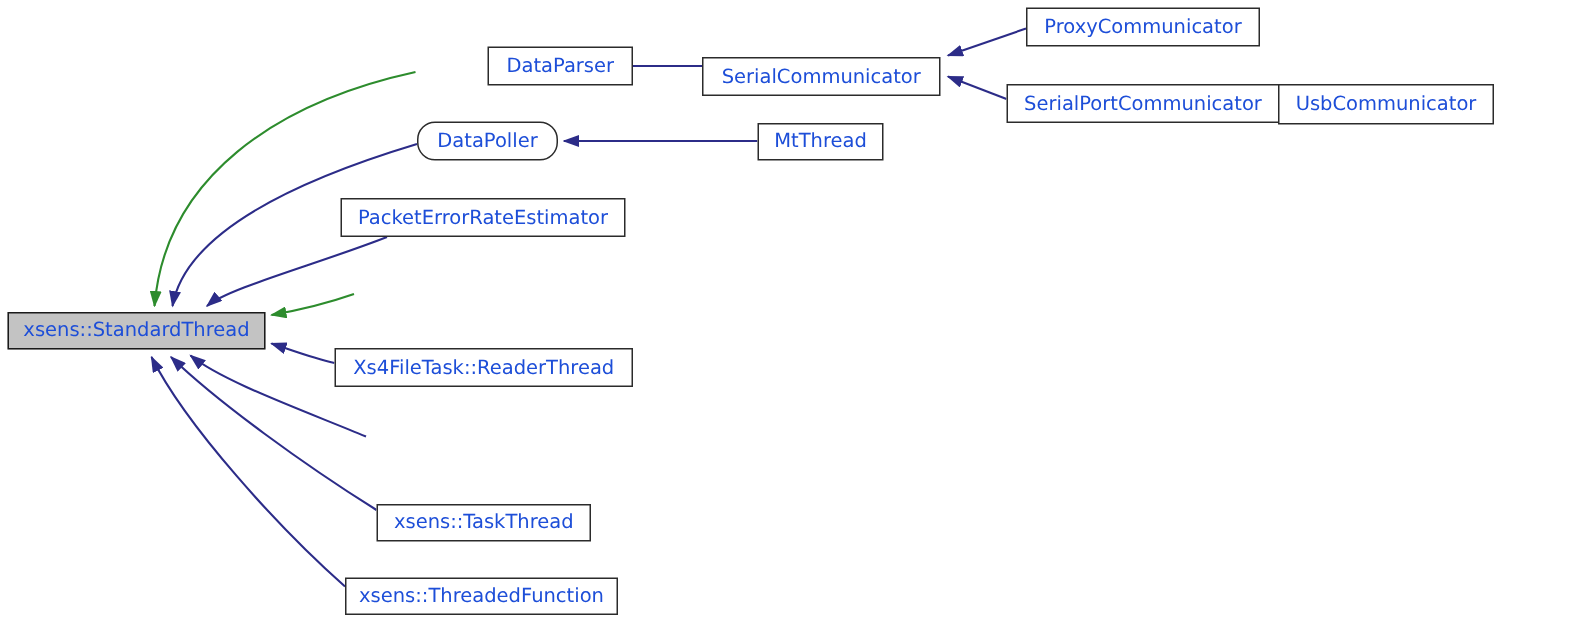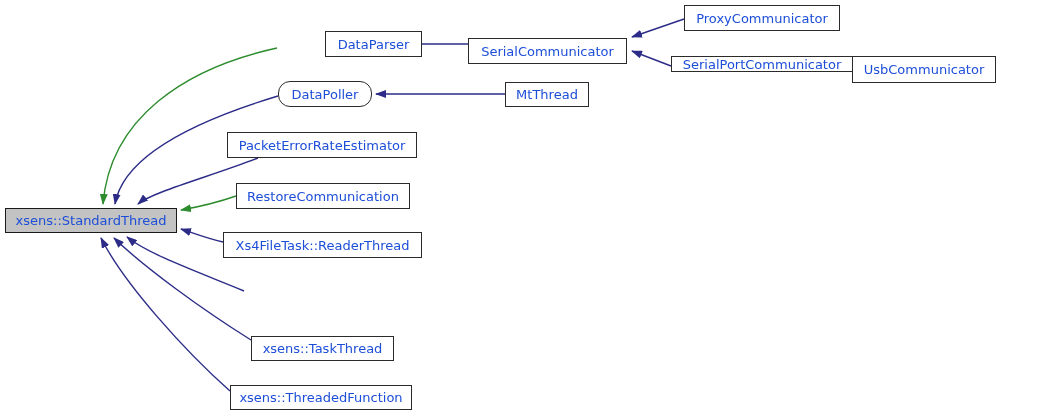--- a/index.html
+++ b/index.html
@@ -93,31 +93,28 @@
       </div>
       <div class="node" style="left: 468px; top: 38px; width: 159px; height: 26px;">
         <span>SerialCommunicator</span>
       </div>
       <div class="node" style="left: 505px; top: 82px; width: 84px; height: 25px;">
         <span>MtThread</span>
       </div>
       <div class="node" style="left: 684px; top: 5px; width: 156px; height: 26px;">
         <span>ProxyCommunicator</span>
       </div>
-      <div class="node" style="left: 671px; top: 56px; width: 182px; height: 16px;">
+      <div class="node" style="left: 671px; top: 56px; width: 182px; height: 26px;">
         <span>SerialPortCommunicator</span>
       </div>
       <div class="node" style="left: 852px; top: 56px; width: 144px; height: 27px;">
         <span>UsbCommunicator</span>
       </div>
       <div class="node" style="left: 227px; top: 132px; width: 190px; height: 26px;">
         <span>PacketErrorRateEstimator</span>
-      </div>
-      <div class="node" style="left: 236px; top: 183px; width: 174px; height: 26px;">
-        <span>RestoreCommunication</span>
       </div>
       <div class="node" style="left: 223px; top: 232px; width: 199px; height: 26px; text-align: right;">
         <span>Xs4FileTask::ReaderThread</span>
       </div>
       <div class="node" style="left: 251px; top: 336px; width: 143px; height: 25px; justify-content: center;">
         <span>xsens::TaskThread</span>
       </div>
       <div class="node" style="left: 230px; top: 385px; width: 182px; height: 25px;">
         <span>xsens::ThreadedFunction</span>
       </div>

